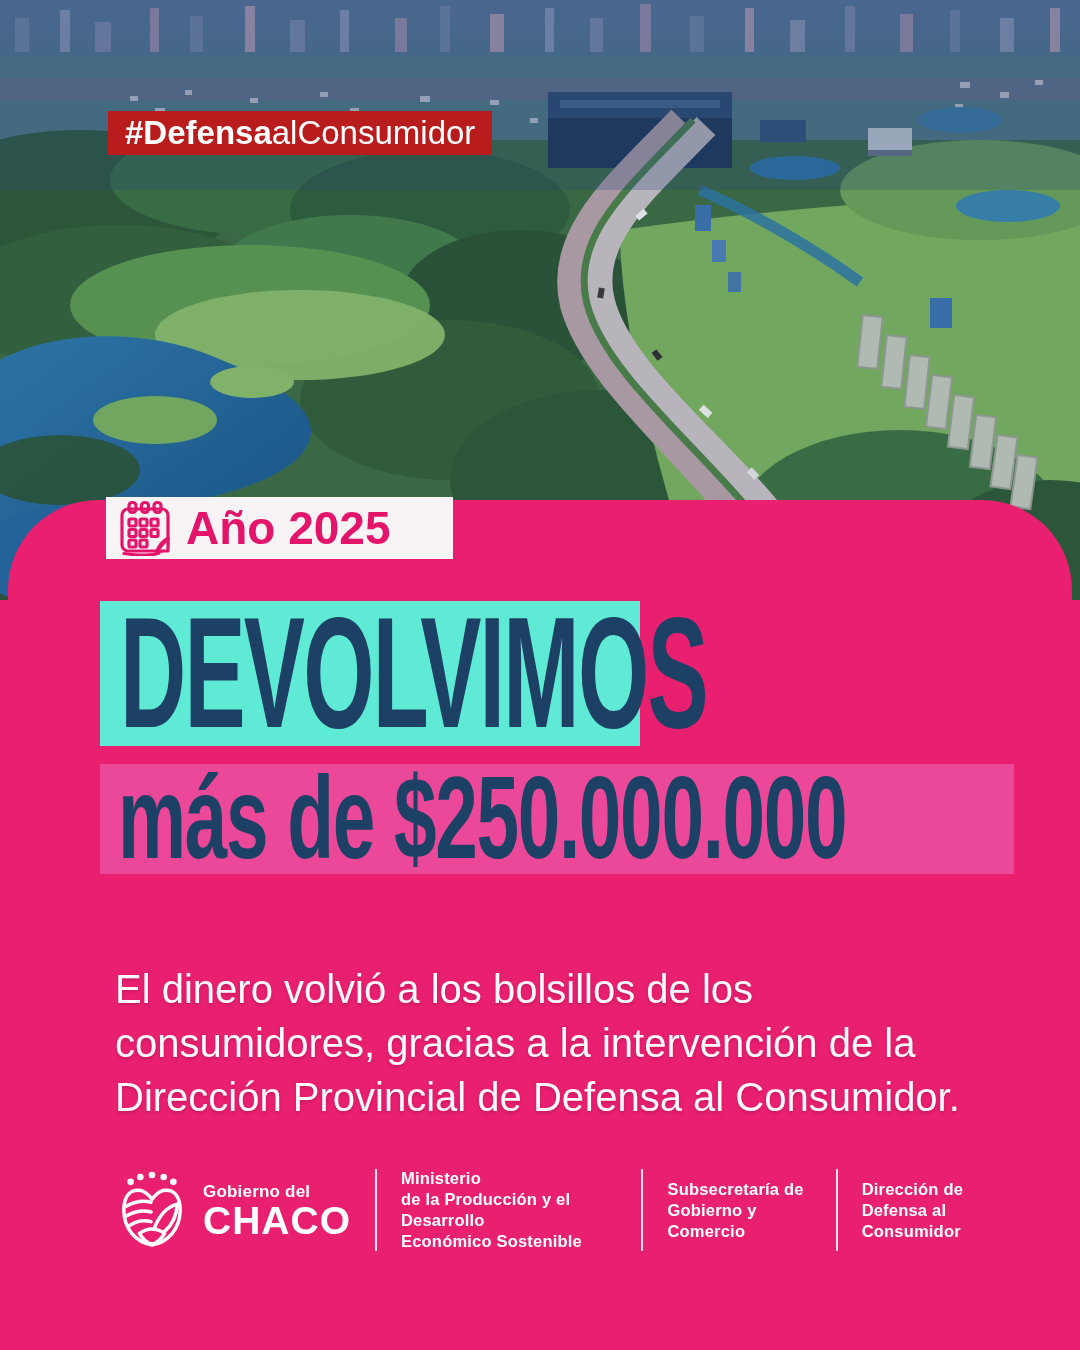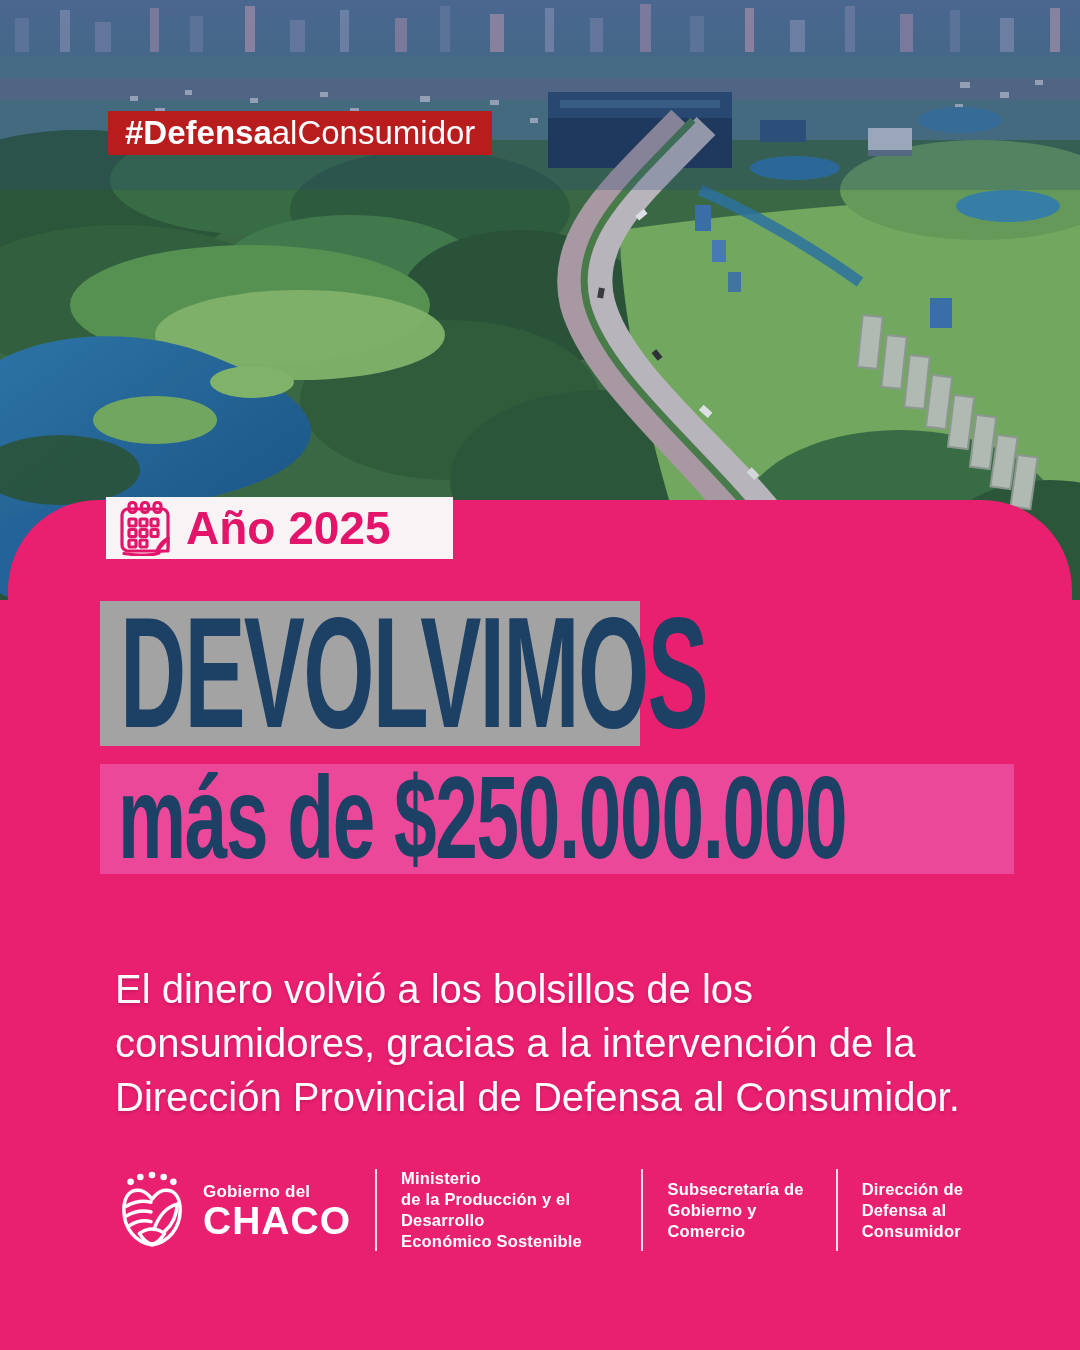--- a/index.html
+++ b/index.html
@@ -26,21 +26,21 @@
   
   .yearbadge{
     position:absolute;left:106px;top:461px;width:334px;height:62px;
     background:#F8F4F6;display:flex;align-items:center;padding-left:13px;margin-top:36px;
   }
   .yearbadge .cal{flex:0 0 auto;margin-right:15px;display:block;}
   .yearbadge .yr{font-size:46px;font-weight:700;color:#E3156A;letter-spacing:0px;white-space:nowrap;}
   
   .h1box{
     position:absolute;left:100px;top:601px;width:540px;height:145px;
-    background:#a3a3a3;overflow:visible;
+    background:#5eead4;overflow:visible;
   }
   .h1box .t{
     display:inline-block;white-space:nowrap;color:#1D4065;
     font-size:158px;font-weight:700;line-height:143px;
     transform:scaleX(.58);transform-origin:left center;
     letter-spacing:-3px;margin-left:20px;
   }
   .h2box{
     position:absolute;left:100px;top:764px;width:914px;height:110px;
     background:#ec4899;

